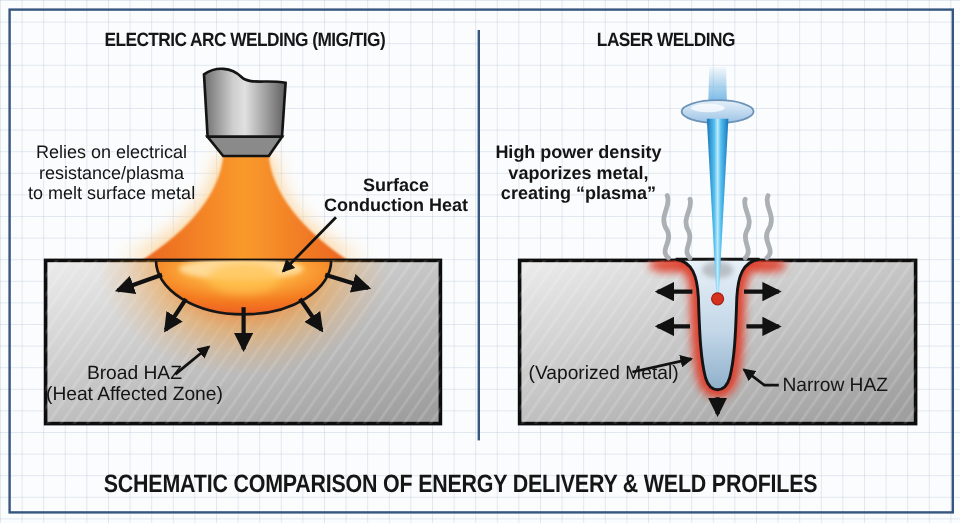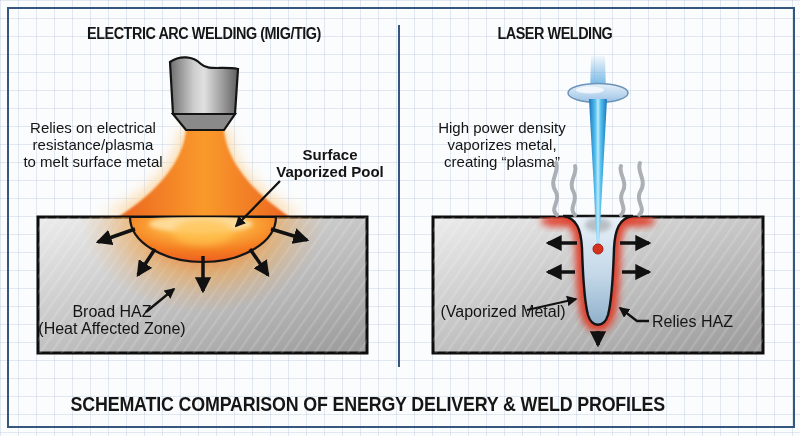--- a/index.html
+++ b/index.html
@@ -12,21 +12,21 @@
     background-size:18px 18px;
     font-family:"Liberation Sans", sans-serif;
     color:#161616;
   }
   .frame{position:absolute;left:7px;top:7px;width:784px;height:417px;border:2px solid #35567e;background:transparent;pointer-events:none;}
   .divider{position:absolute;left:398px;top:25px;width:2px;height:342px;background:#35567e;}
   .panel-title{position:absolute;top:19px;height:30px;display:flex;align-items:center;justify-content:center;font-weight:bold;font-size:16px;letter-spacing:-.5px;white-space:nowrap;}
   .panel-title>span{display:inline-block;transform:scaleX(.9);transform-origin:center;}
   .title-left{left:9px;width:390px;}
   .title-right{left:401px;width:308px;}
-  .caption{position:absolute;left:0;top:392px;width:736px;text-align:center;font-weight:bold;font-size:21px;white-space:nowrap;}
+  .caption{position:absolute;left:0;top:392px;width:736px;text-align:center;font-weight:bold;font-size:21px;white-space:nowrap;padding-left:16px;}
   .caption>span{display:inline-block;transform:scaleX(.85);transform-origin:center;letter-spacing:-.2px;}
   .lbl{position:absolute;text-align:center;font-size:15px;line-height:17px;color:#141414;}
   .lbl-lg{font-size:16px;line-height:17px;}
   .lbl div{white-space:nowrap;}
   svg.layer{position:absolute;left:0;top:0;width:800px;height:436px;}
   .nhaz{position:absolute;left:652px;top:313px;font-size:16px;white-space:nowrap;}
 </style>
 </head>
 <body>
 
@@ -207,34 +207,34 @@
     <span>LASER WELDING</span>
   </div>
 
   <div class="lbl" style="left:12px;top:119px;width:162px;">
     <div>Relies on electrical</div>
     <div>resistance/plasma</div>
     <div>to melt surface metal</div>
   </div>
   <div class="lbl" style="left:252px;top:146px;width:156px;font-weight:bold;">
     <div>Surface</div>
-    <div>Vaporized Pool</div>
+    <div>Conduction Heat</div>
   </div>
   <div class="lbl lbl-lg" style="left:28px;top:303px;width:168px;">
     <div>Broad HAZ</div>
     <div>(Heat Affected Zone)</div>
   </div>
 
-  <div class="lbl" style="left:420px;top:119px;width:164px;">
+  <div class="lbl" style="left:400px;top:119px;width:164px;font-weight:bold;">
     <div>High power density</div>
     <div>vaporizes metal,</div>
     <div>creating “plasma”</div>
   </div>
   <div class="lbl lbl-lg" style="left:418px;top:303px;width:170px;">
     <div>(Vaporized Metal)</div>
   </div>
-  <div class="nhaz">Relies HAZ</div>
+  <div class="nhaz">Narrow HAZ</div>
 
   <div class="caption">
     <span>SCHEMATIC COMPARISON OF ENERGY DELIVERY &amp; WELD PROFILES</span>
   </div>
 
 </div>
 
 </body></html>

